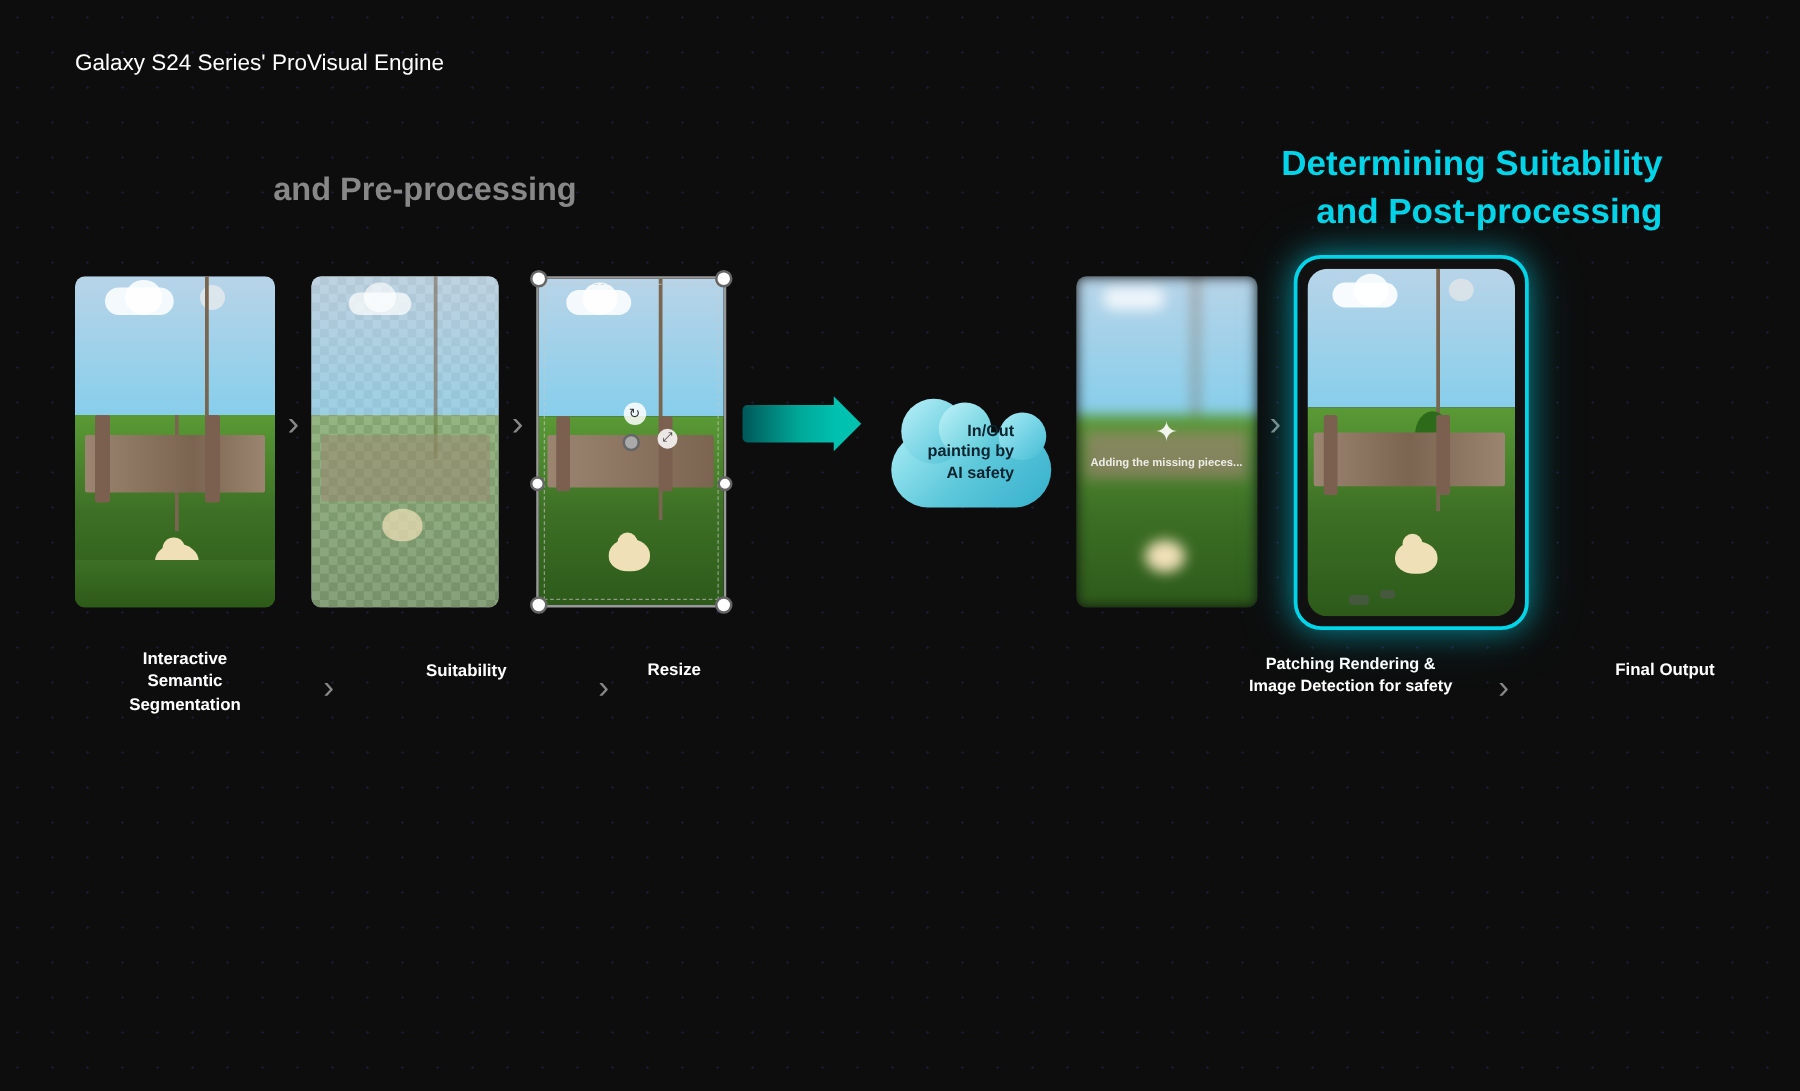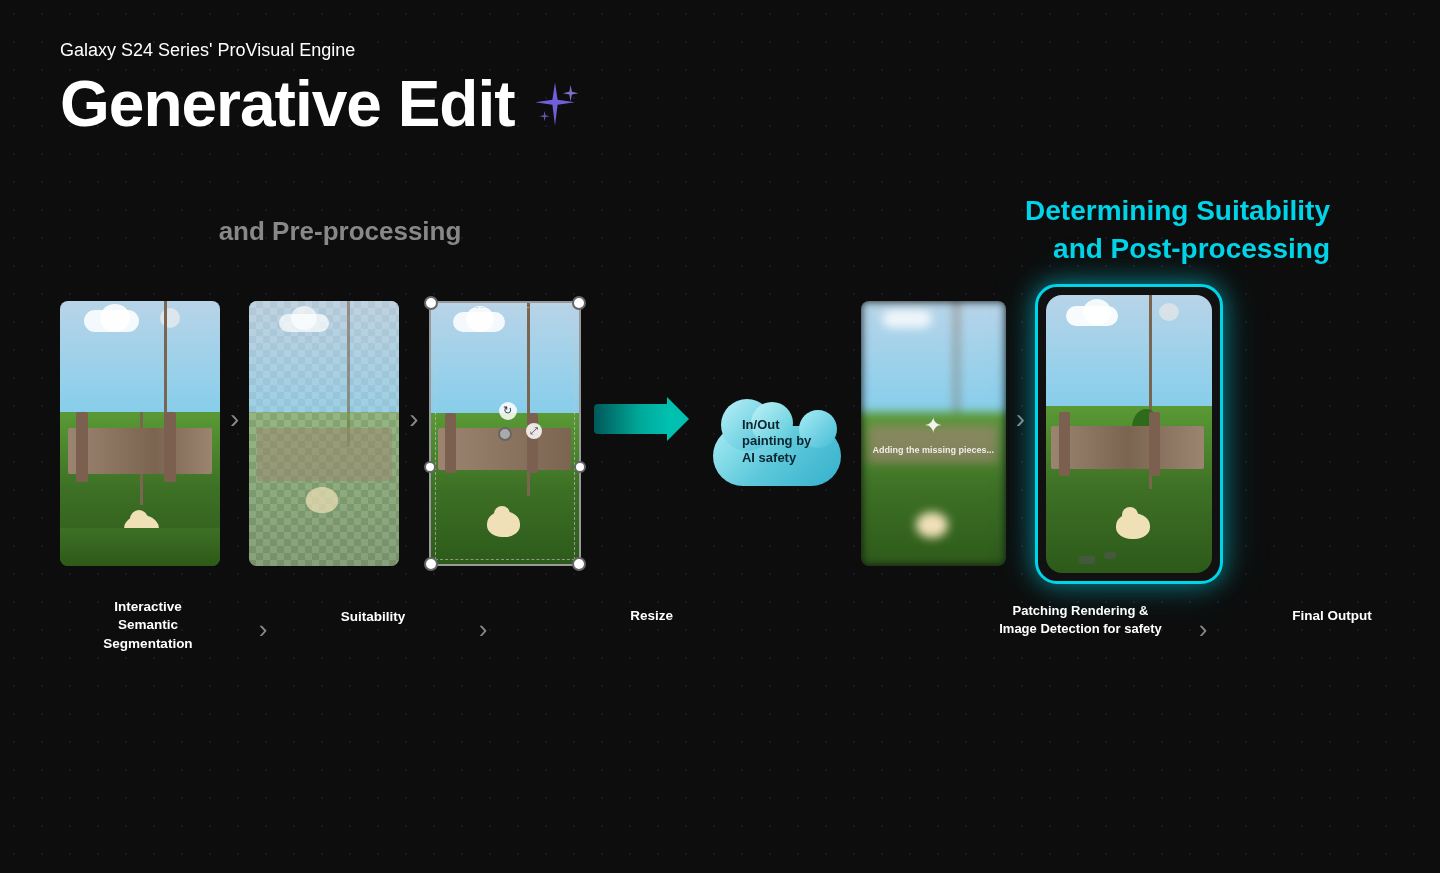--- a/index.html
+++ b/index.html
@@ -72,28 +72,20 @@
       position: relative;
     }
   </style>
 </head>
 <body>
 
 <div class="page-container">
 
   <div class="header">
     <div class="subtitle">Galaxy S24 Series' ProVisual Engine</div>
-    <div class="title-row">
-      <div class="main-title">Generative Edit</div>
-      <svg class="sparkle-icon" viewBox="0 0 60 60" fill="none">
-        <path d="M30 5 L33 25 L53 28 L33 31 L30 55 L27 31 L7 28 L27 25 Z" fill="#7B68EE" opacity="0.9"></path>
-        <path d="M48 8 L49.5 16 L57 17.5 L49.5 19 L48 27 L46.5 19 L39 17.5 L46.5 16 Z" fill="#9B88FF" opacity="0.8"></path>
-        <path d="M18 38 L19 43 L24 44 L19 45 L18 50 L17 45 L12 44 L17 43 Z" fill="#8B78EE" opacity="0.7"></path>
-      </svg>
-    </div>
   </div>
 
   <div class="flex-row" style="margin-top: 10px; justify-content: space-between; padding: 0 30px;">
     <div style="width: 420px; margin-left: 40px;">
       <div style="font-size: 26px; font-weight: 700; color: #888888; text-align: center; line-height: 1.35;">
         <br>
         <span>and Pre-processing</span>
       </div>
     </div>
     <div style="width: 440px; margin-right: 20px;">
@@ -202,21 +194,21 @@
       <div style="display:flex;align-items:center;gap:10px;">
 
         <div style="position:relative;width:148px;height:105px;display:flex;align-items:center;justify-content:center;">
 
           <div style="position:absolute;bottom:0;left:10px;right:10px;height:60px;background:linear-gradient(135deg,#a8ecf5 0%,#5dc8da 50%,#35b0cc 100%);border-radius:35px;"></div>
 
           <div style="position:absolute;bottom:35px;left:18px;width:52px;height:52px;background:linear-gradient(135deg,#b8f0f8 0%,#4cc0d5 100%);border-radius:50%;"></div>
           <div style="position:absolute;bottom:42px;left:48px;width:42px;height:42px;background:linear-gradient(135deg,#c0f2f8 0%,#55c8d8 100%);border-radius:50%;"></div>
           <div style="position:absolute;bottom:38px;right:14px;width:38px;height:38px;background:linear-gradient(135deg,#a8ecf5 0%,#45bcd5 100%);border-radius:50%;"></div>
 
-          <div style="position:relative;z-index:2;text-align:left;color:#0a2530;font-weight:800;font-size:13px;line-height:1.25;margin-top:16px;">
+          <div style="position:relative;z-index:2;text-align:right;color:#0a2530;font-weight:800;font-size:13px;line-height:1.25;margin-top:16px;">
             <span>In/Out</span><br>
             <span>painting by</span><br>
             <span>AI safety</span>
           </div>
         </div>
 
         <div style="position:relative;width:145px;height:265px;border-radius:8px;overflow:hidden;">
           <div style="width:100%;height:100%;filter:blur(5px);">
             <div style="width:100%;height:42%;background:linear-gradient(180deg,#b8d4e8 0%,#87ceeb 100%);position:relative;">
               <div style="position:absolute;top:8%;left:15%;width:50px;height:18px;background:white;border-radius:12px;opacity:0.8;"></div>
@@ -282,21 +274,21 @@
     </div>
 
     <div style="color:#888;font-size:26px;display:flex;align-items:center;justify-content:center;width:40px;flex-shrink:0;margin-top:16px;">›</div>
 
     <div style="display:flex;flex-direction:column;align-items:center;width:150px;flex-shrink:0;">
       <div style="font-size:13.5px;font-weight:800;color:white;text-align:center;line-height:1.4;margin-top:10px;">Suitability</div>
     </div>
 
     <div style="color:#888;font-size:26px;display:flex;align-items:center;justify-content:center;width:40px;flex-shrink:0;margin-top:16px;">›</div>
 
-    <div style="display:flex;flex-direction:column;align-items:flex-end;width:155px;flex-shrink:0;">
+    <div style="display:flex;flex-direction:column;align-items:flex-start;width:155px;flex-shrink:0;">
       <div style="font-size:13.5px;font-weight:800;color:white;text-align:center;margin-top:10px;">Resize</div>
     </div>
 
     <div style="width:110px;flex-shrink:0;"></div>
 
     <div style="width:165px;flex-shrink:0;"></div>
 
     <div style="display:flex;flex-direction:column;align-items:center;width:175px;flex-shrink:0;">
       <div style="font-size:13px;font-weight:800;color:white;text-align:center;line-height:1.4;margin-top:4px;">
         <span>Patching Rendering &amp;</span><br>

